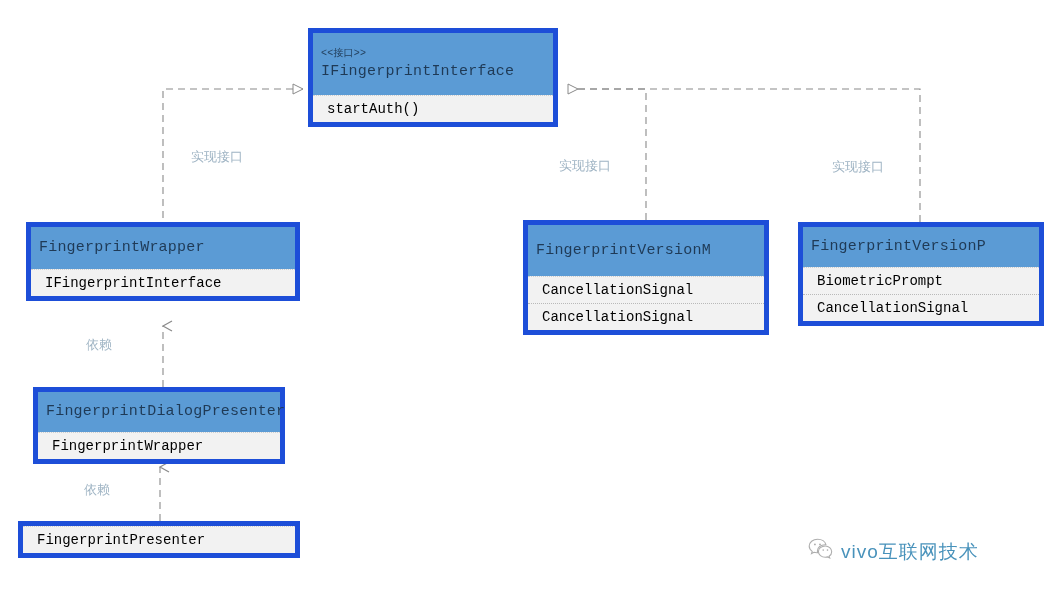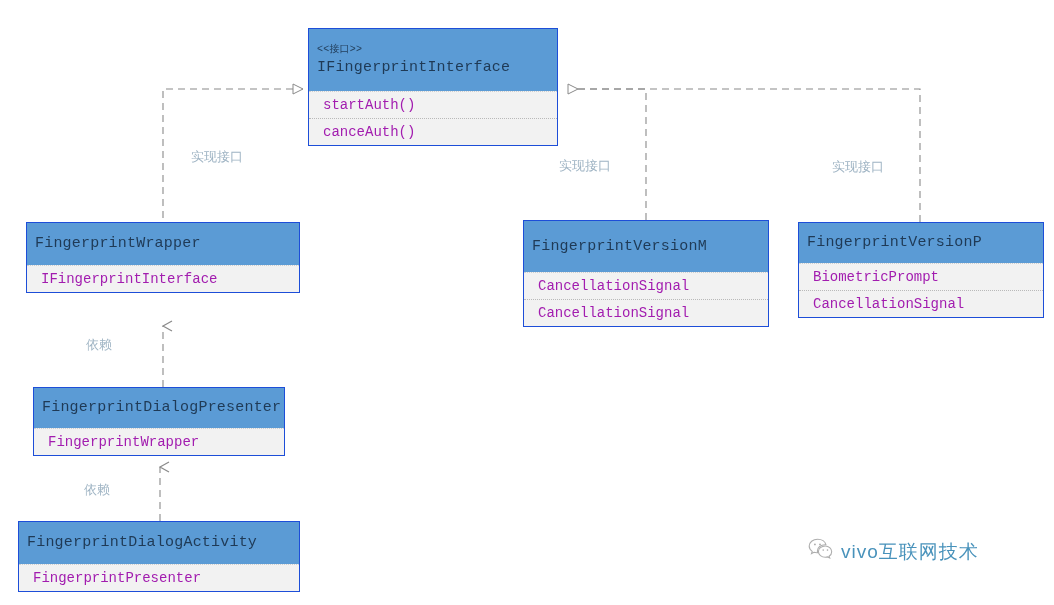--- a/index.html
+++ b/index.html
@@ -29,21 +29,21 @@
     width: 1054px;
     height: 605px;
     pointer-events: none;
   }
 
   
   .uml-class {
     position: absolute;
     box-sizing: border-box;
     background: #f2f2f2;
-    border: 1px solid #1d4ed8;
+    border: 5px solid #1d4ed8;
   }
   .uml-header {
     box-sizing: border-box;
     background: #5b9bd5;
     color: #1f3a56;
     font-family: "Liberation Mono", "DejaVu Sans Mono", monospace;
     font-size: 15px;
     letter-spacing: 0.2px;
     display: flex;
     flex-direction: column;
@@ -65,21 +65,21 @@
     line-height: 20px;
     white-space: nowrap;
   }
   .uml-row {
     box-sizing: border-box;
     height: 27px;
     line-height: 27px;
     padding: 0 8px 0 14px;
     font-family: "Liberation Mono", "DejaVu Sans Mono", monospace;
     font-size: 14px;
-    color: #a21caf;
+    color: #000000;
     background: #f2f2f2;
     white-space: nowrap;
     border-top: 1px dotted #b9b9b9;
   }
   .uml-row.first-row {
     border-top: 1px dotted #cfcfcf;
   }
 
   
   .edge-label {
@@ -158,21 +158,20 @@
   <div class="edge-label" style="left:86px; top:336px;">依赖</div>
 
   <div class="edge-label" style="left:84px; top:481px;">依赖</div>
 
   <div class="uml-class" style="left:308px; top:28px; width:250px;">
     <div class="uml-header with-stereo" style="height:62px;">
       <div class="stereotype">&lt;&lt;接口&gt;&gt;</div>
       <div class="uml-title">IFingerprintInterface</div>
     </div>
     <div class="uml-row first-row">startAuth()</div>
-    <div class="uml-row">canceAuth()</div>
   </div>
 
   <div class="uml-class" style="left:26px; top:222px; width:274px;">
     <div class="uml-header" style="height:42px;">
       <div class="uml-title">FingerprintWrapper</div>
     </div>
     <div class="uml-row first-row">IFingerprintInterface</div>
   </div>
 
   <div class="uml-class" style="left:523px; top:220px; width:246px;">
@@ -192,23 +191,20 @@
   </div>
 
   <div class="uml-class" style="left:33px; top:387px; width:252px;">
     <div class="uml-header" style="height:40px;">
       <div class="uml-title">FingerprintDialogPresenter</div>
     </div>
     <div class="uml-row first-row">FingerprintWrapper</div>
   </div>
 
   <div class="uml-class" style="left:18px; top:521px; width:282px;">
-    <div class="uml-header" style="height:42px;">
-      <div class="uml-title">FingerprintDialogActivity</div>
-    </div>
     <div class="uml-row first-row">FingerprintPresenter</div>
   </div>
 
   <div id="watermark" style="left:808px; top:538px;">
     <span style="display:inline-block;">
       <svg width="26" height="22" viewBox="0 0 26 22" aria-hidden="true">
         <path d="M9.6,1.2 C4.9,1.2 1.2,4.3 1.2,8.1 c0,2.1 1.2,4.0 3.0,5.3 l-0.7,2.2 l2.5,-1.3
                  c0.9,0.3 1.9,0.4 2.9,0.4 c0.3,0 0.5,0 0.8,0 c-0.2,-0.5 -0.3,-1.1 -0.3,-1.7
                  c0,-3.5 3.4,-6.3 7.7,-6.3 c0.3,0 0.6,0 0.8,0 C17.2,3.6 13.8,1.2 9.6,1.2 z" fill="none" stroke="#8e8e8e" stroke-width="1.1"></path>
         <circle cx="6.9" cy="6.4" r="0.95" fill="#8e8e8e"></circle>

